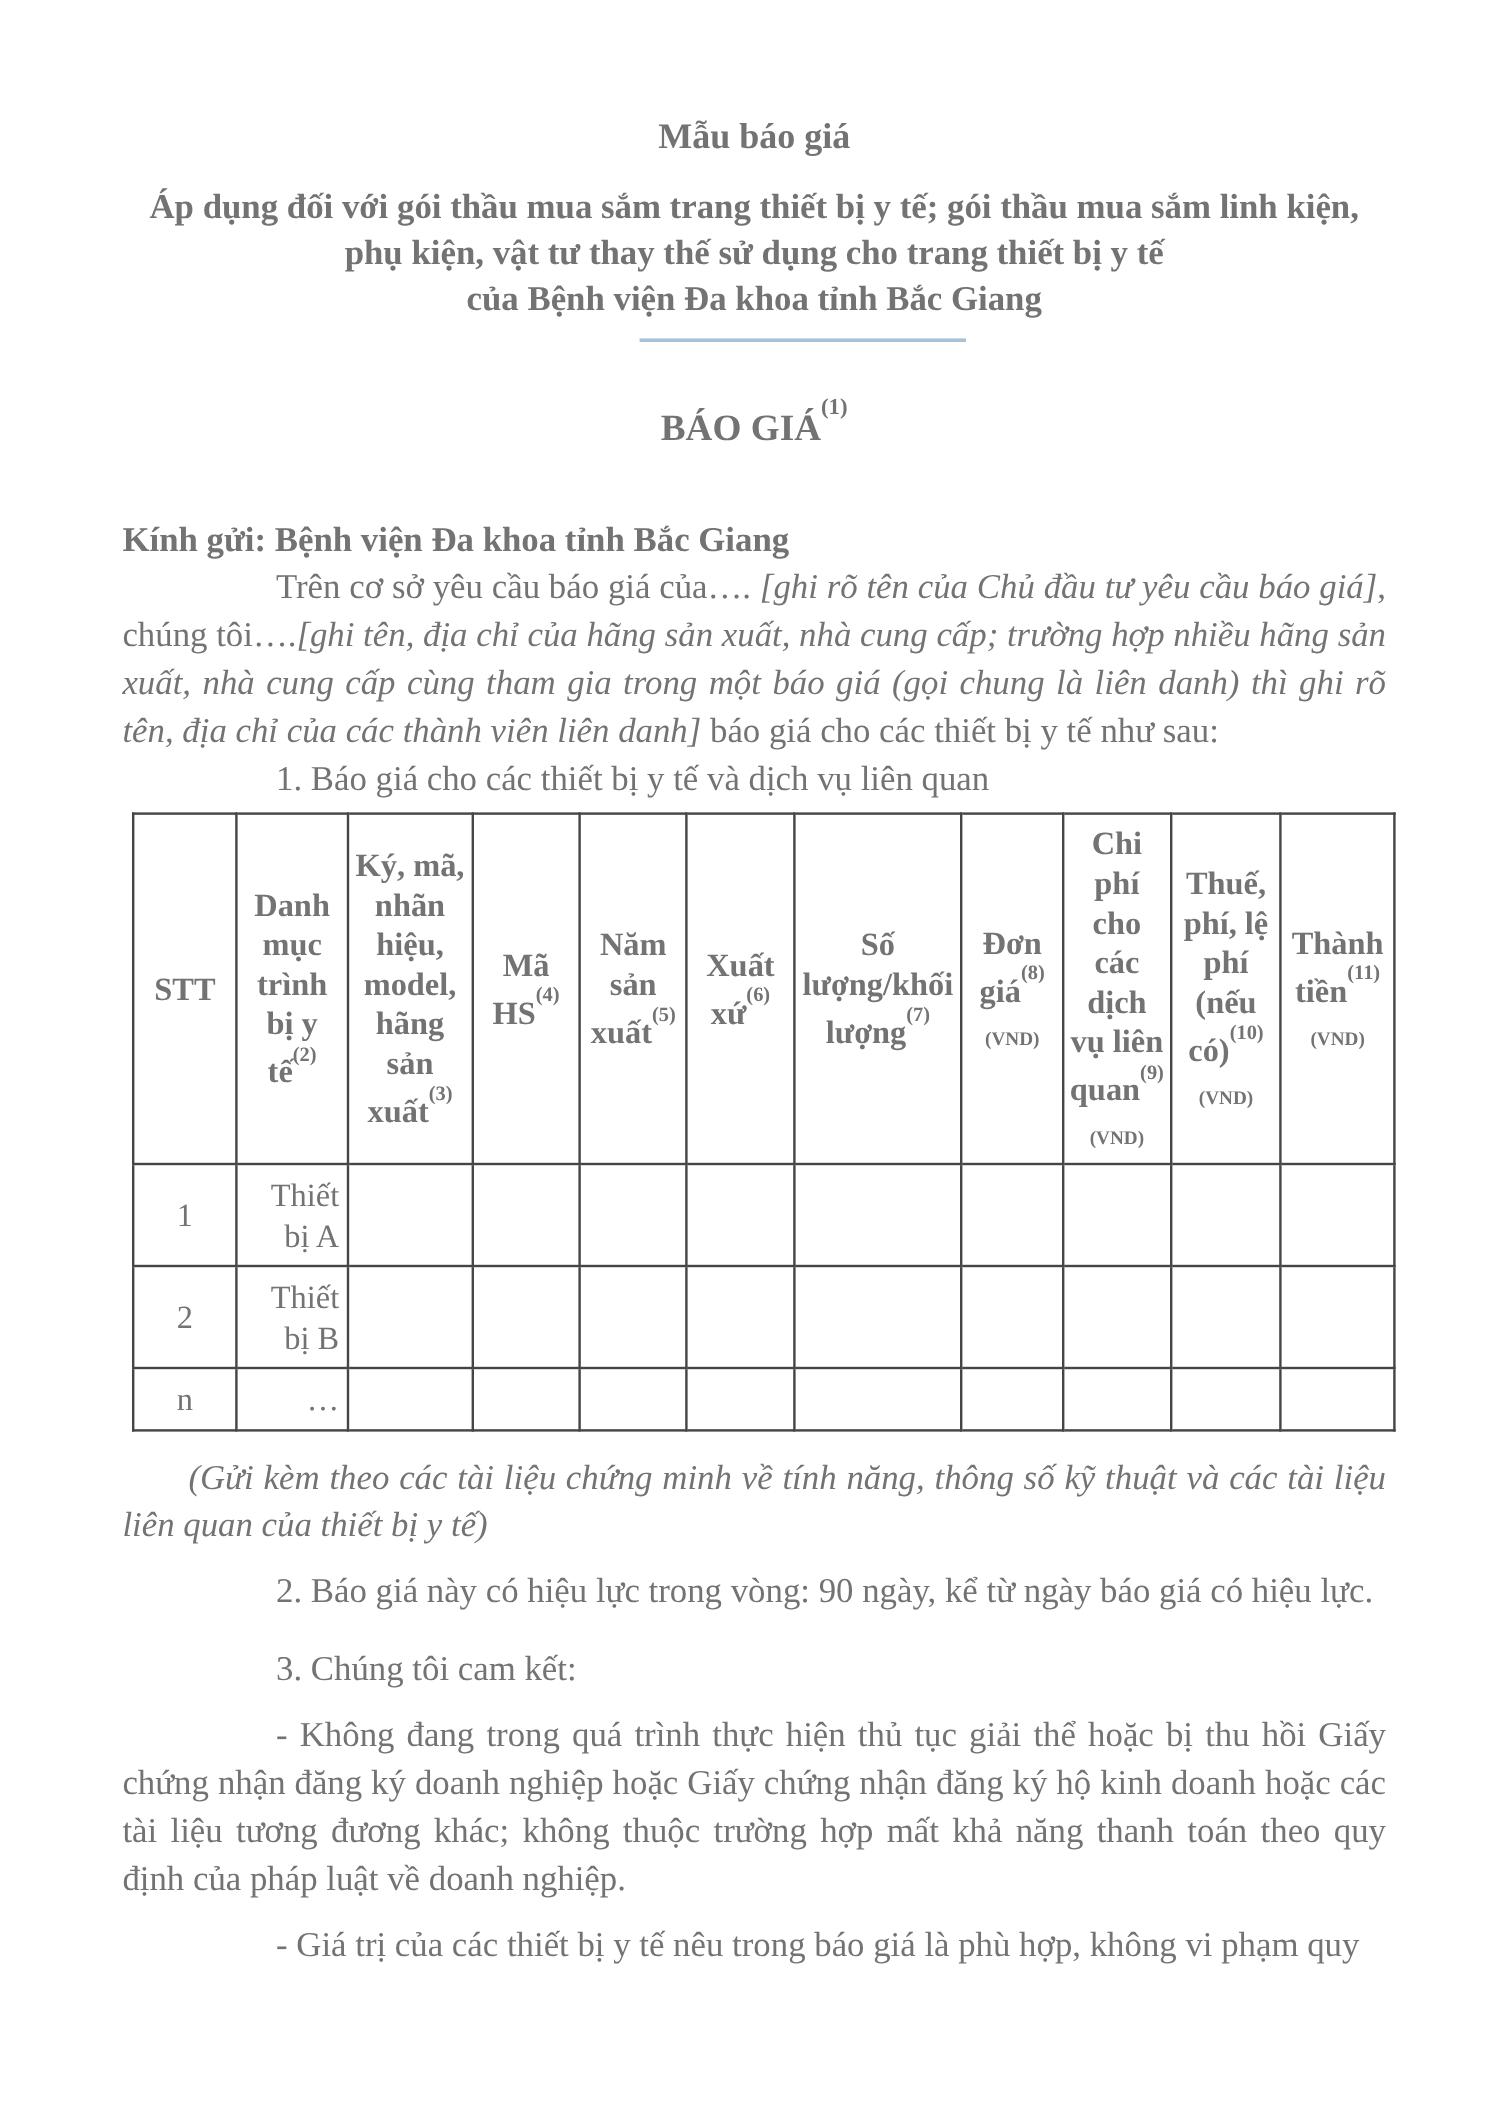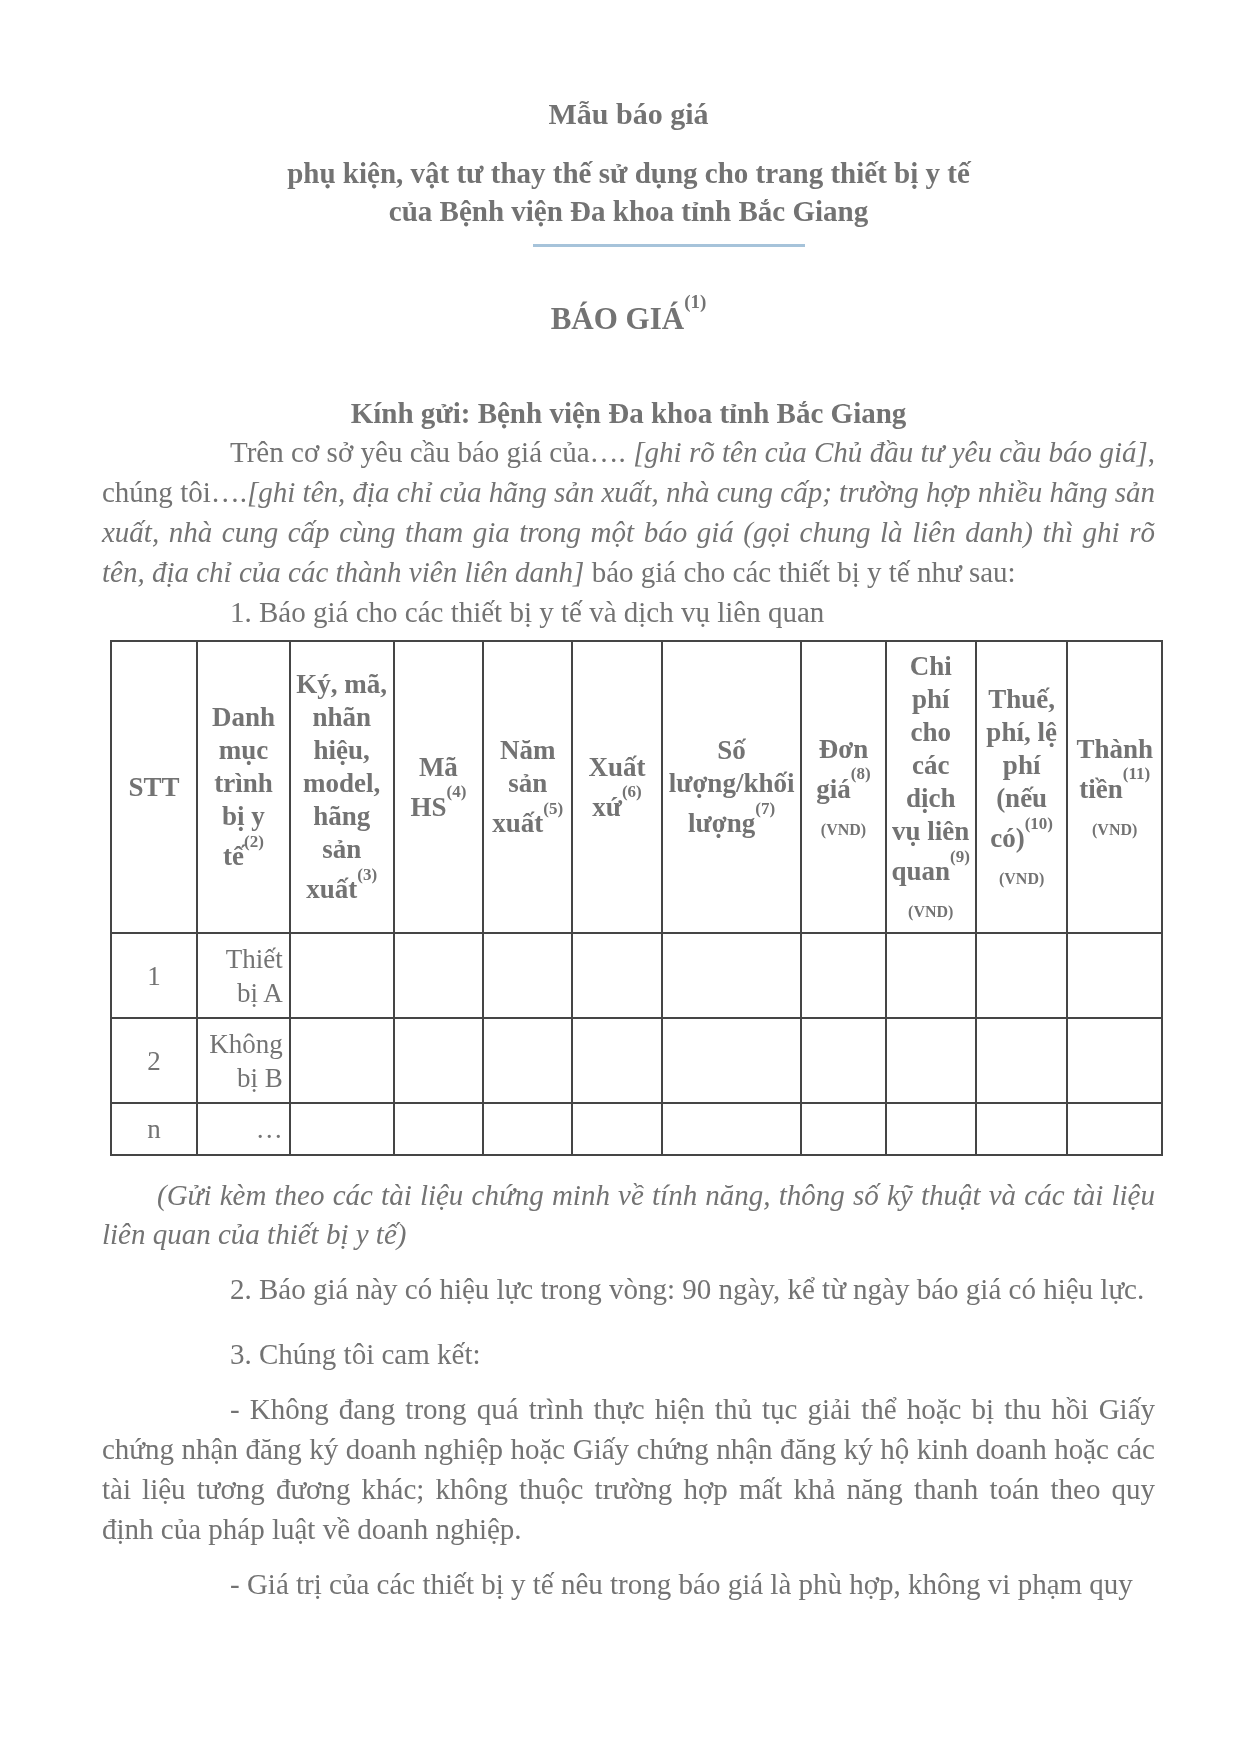--- a/index.html
+++ b/index.html
@@ -39,21 +39,21 @@
     font-size: 31px;
     font-weight: bold;
     text-align: center;
     line-height: 38px;
   }
   .doc-heading sup { font-size: 19px; position: relative; top: -0.55em; }
   .salutation {
     margin-top: 56px;
     font-size: 29px;
     font-weight: bold;
-    text-align: center;
+    text-align: left;
     line-height: 38px;
   }
   p { margin: 0; }
   .body-para {
     font-size: 29px;
     line-height: 40px;
     text-align: justify;
     text-justify: inter-word;
   }
   .indent { text-indent: 128px; }
@@ -111,20 +111,21 @@
   td.c-name { text-align: right; padding-left: 9px; padding-right: 4px; }
 </style>
 </head>
 <body>
 
 <div class="page">
 
   <div class="title">Mẫu báo giá</div>
 
   <div class="subtitle">
+    <div>Áp dụng đối với gói thầu mua sắm trang thiết bị y tế; gói thầu mua sắm linh kiện,</div>
     <div>phụ kiện, vật tư thay thế sử dụng cho trang thiết bị y tế</div>
     <div>của Bệnh viện Đa khoa tỉnh Bắc Giang</div>
   </div>
 
   <div class="rule"></div>
 
   <div class="doc-heading">
     <span>BÁO GIÁ</span><sup>(1)</sup>
   </div>
 
@@ -184,21 +185,21 @@
         <td></td>
           <td></td>
         <td></td>
           <td></td>
         <td></td>
           <td></td>
         <td></td>
       </tr>
       <tr class="data-row">
         <td class="c-stt">2</td>
-        <td class="c-name">Không bị B</td>
+        <td class="c-name">Thiết bị B</td>
         <td></td>
           <td></td>
         <td></td>
           <td></td>
         <td></td>
           <td></td>
         <td></td>
           <td></td>
         <td></td>
       </tr>

